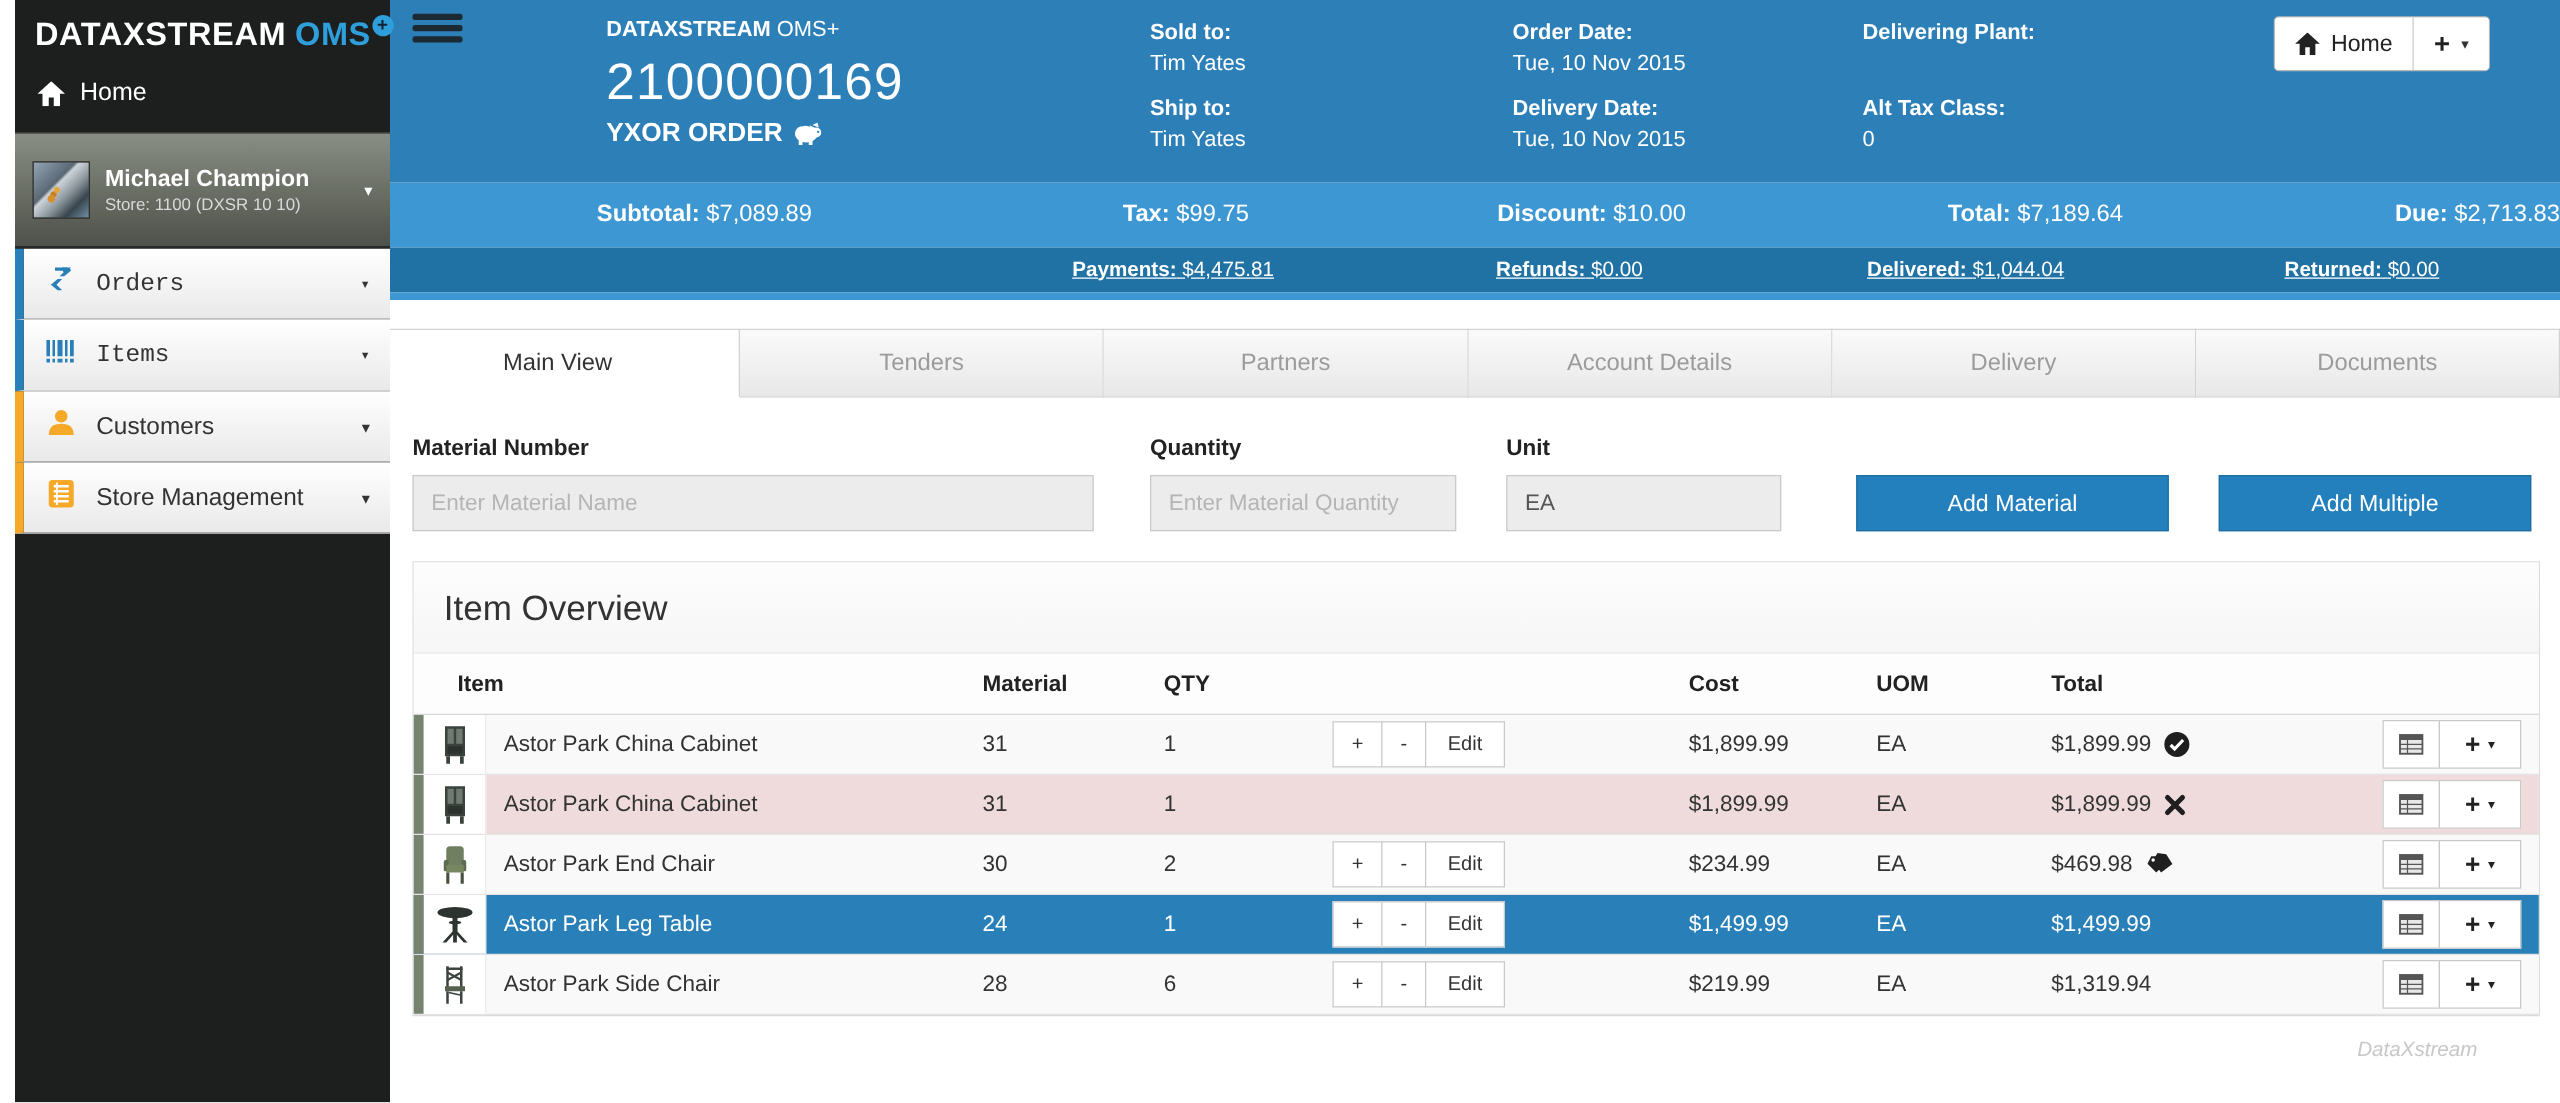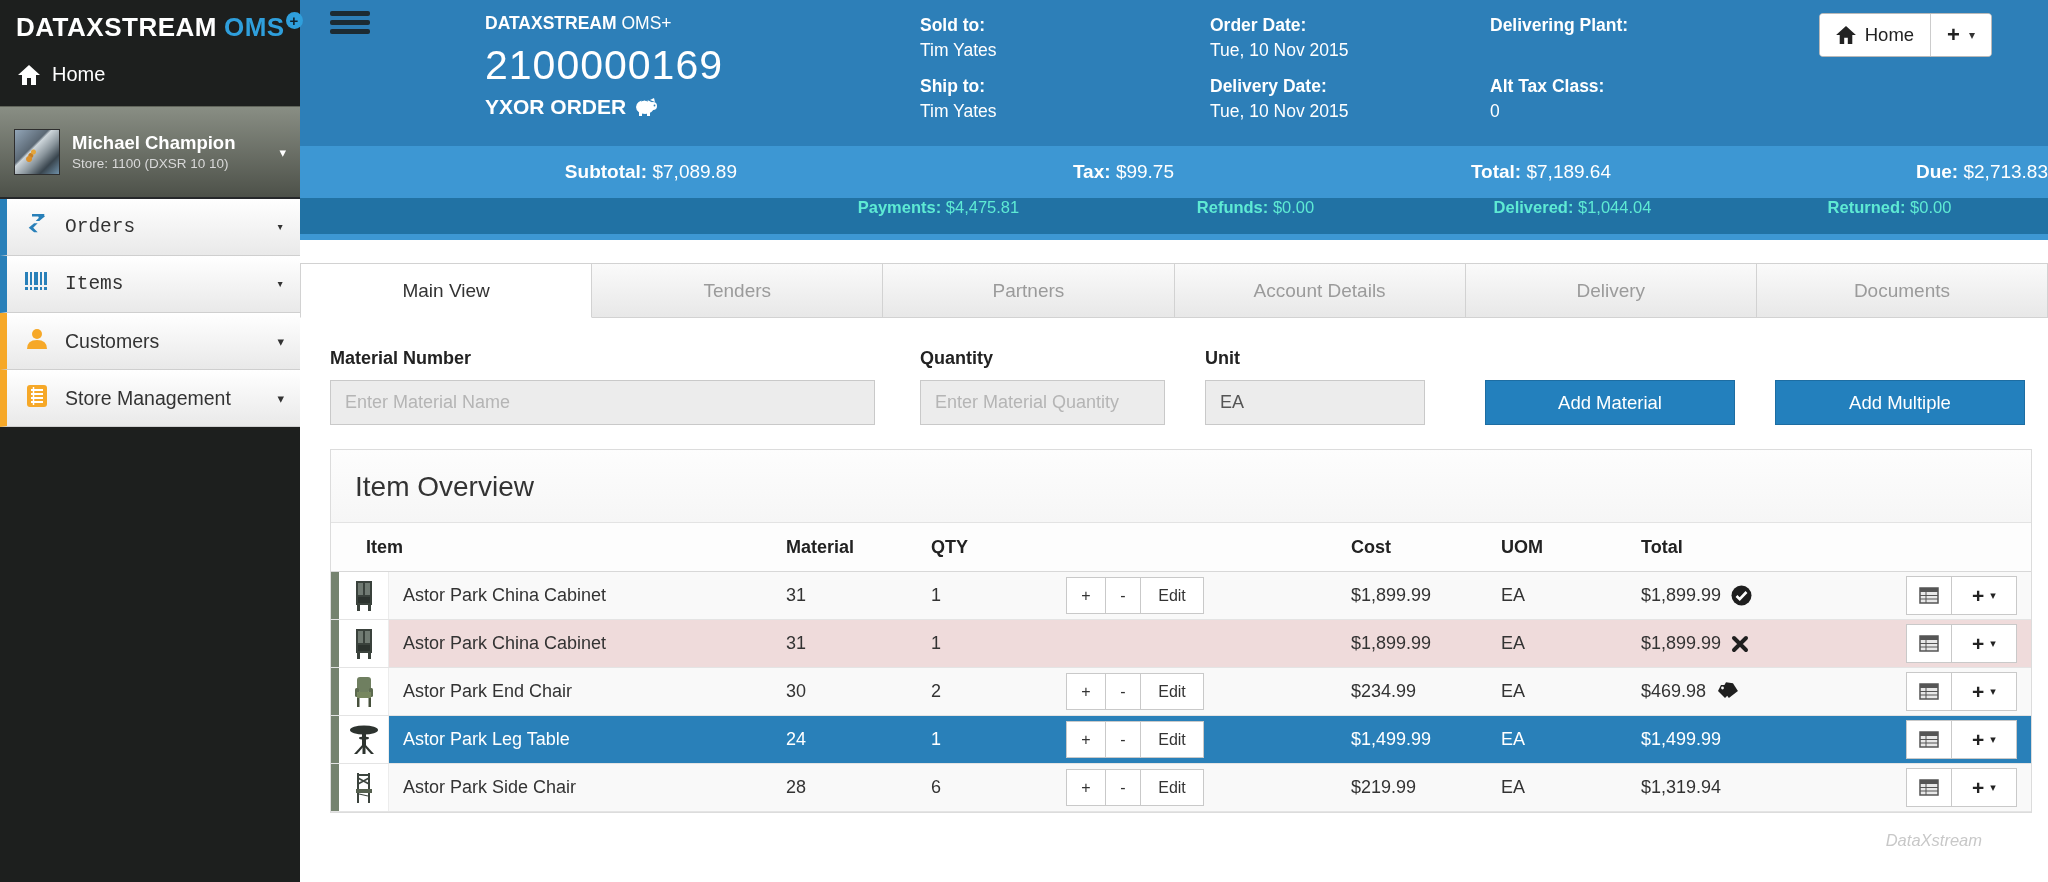--- a/index.html
+++ b/index.html
@@ -1,20 +1,20 @@
 <!DOCTYPE html>
 <html><head>
 <meta charset="utf-8">
 <style>
   * { margin:0; padding:0; box-sizing:border-box; }
   body { font-family:"Liberation Sans", sans-serif; background:#fff; }
   .page { width:2048px; height:882px; position:relative; overflow:hidden; background:#fff; }
 
   
-  .sidebar { position:absolute; left:0; top:0; width:300px; height:882px; background:#1d1f1e; color:#fff; z-index:5; }
+  .sidebar { position:absolute; left:12px; top:0; width:300px; height:882px; background:#1d1f1e; color:#fff; z-index:5; }
   .logo { padding:12px 16px 4px; font-size:26px; font-weight:bold; letter-spacing:.5px; white-space:nowrap; }
   .logo .brand-main { color:#fff; }
   .logo .brand-oms { color:#2f9fdc; margin-left:7px; }
   .logo .plus-badge { display:inline-block; width:17px; height:17px; background:#2f9fdc; border-radius:50%; color:#10222e; font-size:15px; line-height:17px; text-align:center; font-weight:bold; vertical-align:top; margin-left:1px; }
   .side-home { display:flex; align-items:center; gap:12px; padding:16px 18px 20px; font-size:20px; cursor:pointer; }
   .user-panel { background:linear-gradient(#898e84,#4d5149); border-top:1px solid #60645a; border-bottom:2px solid #26282a; padding:22px 14px; display:flex; align-items:center; gap:12px; }
   .avatar { width:46px; height:46px; flex:0 0 46px; border:1px solid #2e2e2e;
     background:
       radial-gradient(circle at 32% 66%, #d98f2b 2.5px, transparent 3.5px),
       radial-gradient(circle at 42% 50%, #e3a53c 2px, transparent 3px),
@@ -50,21 +50,21 @@
   .fld-value { font-size:17.5px; margin-top:4px; min-height:21px; }
   .hdr-btns { position:absolute; right:56px; top:13px; display:flex; background:#fff; border:1px solid #b9b9b9; border-radius:4px; overflow:hidden; }
   .hdr-btn { padding:10px 16px; color:#222; font-size:18.5px; display:flex; align-items:center; gap:9px; cursor:pointer; background:#fff; border:none; font-family:inherit; }
   .hdr-btn + .hdr-btn { border-left:1px solid #ccc; }
   .hdr-btn .caret { font-size:12px; color:#333; }
   .hdr-btn .plus-glyph { font-size:22px; font-weight:bold; line-height:18px; }
 
   .totals { height:52px; background:#3d97d3; display:flex; align-items:center; color:#fff; font-size:19px; }
   .totals .seg { flex:1; text-align:right; white-space:nowrap; }
   .seg b { font-weight:bold; }
-  .payments { height:36px; background:#2172a4; display:flex; color:#5eead4; font-size:16.5px; padding-left:480px; }
+  .payments { height:36px; background:#2172a4; display:flex; align-items:center; color:#ffffff; font-size:16.5px; padding-left:480px;text-decoration:underline; }
   .payments .seg { flex:1; text-align:center; white-space:nowrap; }
   .strip-light { height:6px; background:#3d97d3; }
 
   
   .tabs { display:flex; margin-top:23px; height:55px; }
   .tab { flex:1; display:flex; align-items:center; justify-content:center; font-size:19px; color:#9b9b9b; cursor:pointer;
     background:linear-gradient(#fafafa,#e8e8e8); border:1px solid #d2d2d2; border-left:none; }
   .tab:first-child { border-left:1px solid #d2d2d2; }
   .tab.active { background:#fff; color:#333; border-bottom:1px solid #fff; }
 
@@ -262,20 +262,21 @@
         <button class="hdr-btn">
           <span class="plus-glyph">+</span>
           <span class="caret">▾</span>
         </button>
       </div>
     </div>
 
     <div class="totals">
       <div class="seg"><b>Subtotal:</b> <span>$7,089.89</span></div>
       <div class="seg"><b>Tax:</b> <span>$99.75</span></div>
+      <div class="seg"><b>Discount:</b> <span>$10.00</span></div>
       <div class="seg"><b>Total:</b> <span>$7,189.64</span></div>
       <div class="seg"><b>Due:</b> <span>$2,713.83</span></div>
     </div>
     <div class="payments">
       <div class="seg"><b>Payments:</b> <span>$4,475.81</span></div>
       <div class="seg"><b>Refunds:</b> <span>$0.00</span></div>
       <div class="seg"><b>Delivered:</b> <span>$1,044.04</span></div>
       <div class="seg"><b>Returned:</b> <span>$0.00</span></div>
     </div>
     <div class="strip-light"></div>

